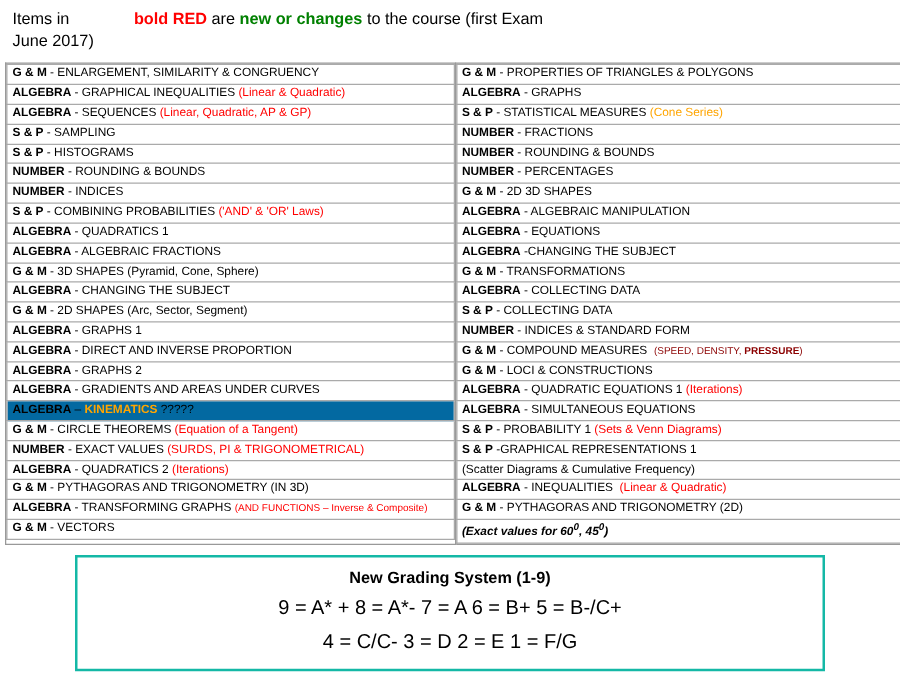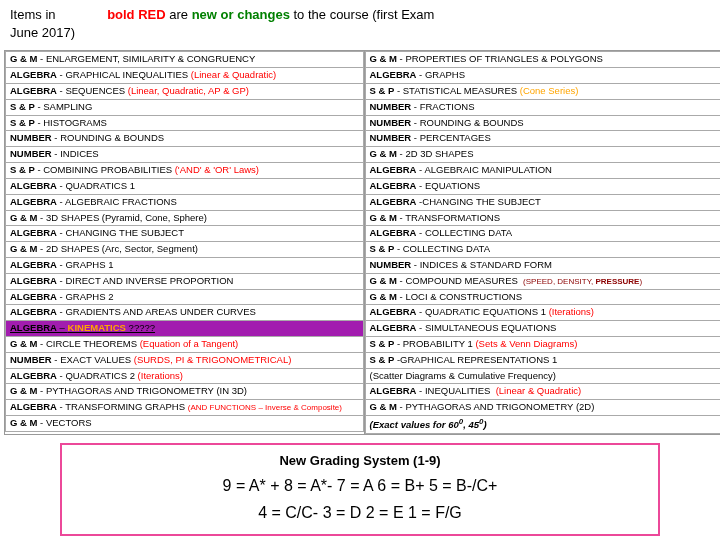--- a/index.html
+++ b/index.html
@@ -42,30 +42,29 @@
       border-collapse: collapse;
     }
     .table-inner td {
       border: 1px solid #aaa;
       padding: 1px 4px;
       font-size: 9.5px;
       line-height: 1.35;
       color: #000;
     }
     .row-highlight-yellow {
-      background-color: #a21caf;
-      text-decoration: underline;
+      background-color: #0369a1;
     }
     .bold { font-weight: bold; }
     .red { color: red; }
     .orange { color: orange; }
     .dark-red { color: darkred; }
 
     .grading-box {
-      border: 2px solid #ec4899;
+      border: 2px solid #14b8a6;
       margin: 8px 60px 4px 60px;
       padding: 8px 10px;
       text-align: center;
     }
     .grading-title {
       font-size: 13px;
       font-weight: bold;
       margin-bottom: 4px;
     }
     .grading-row {

